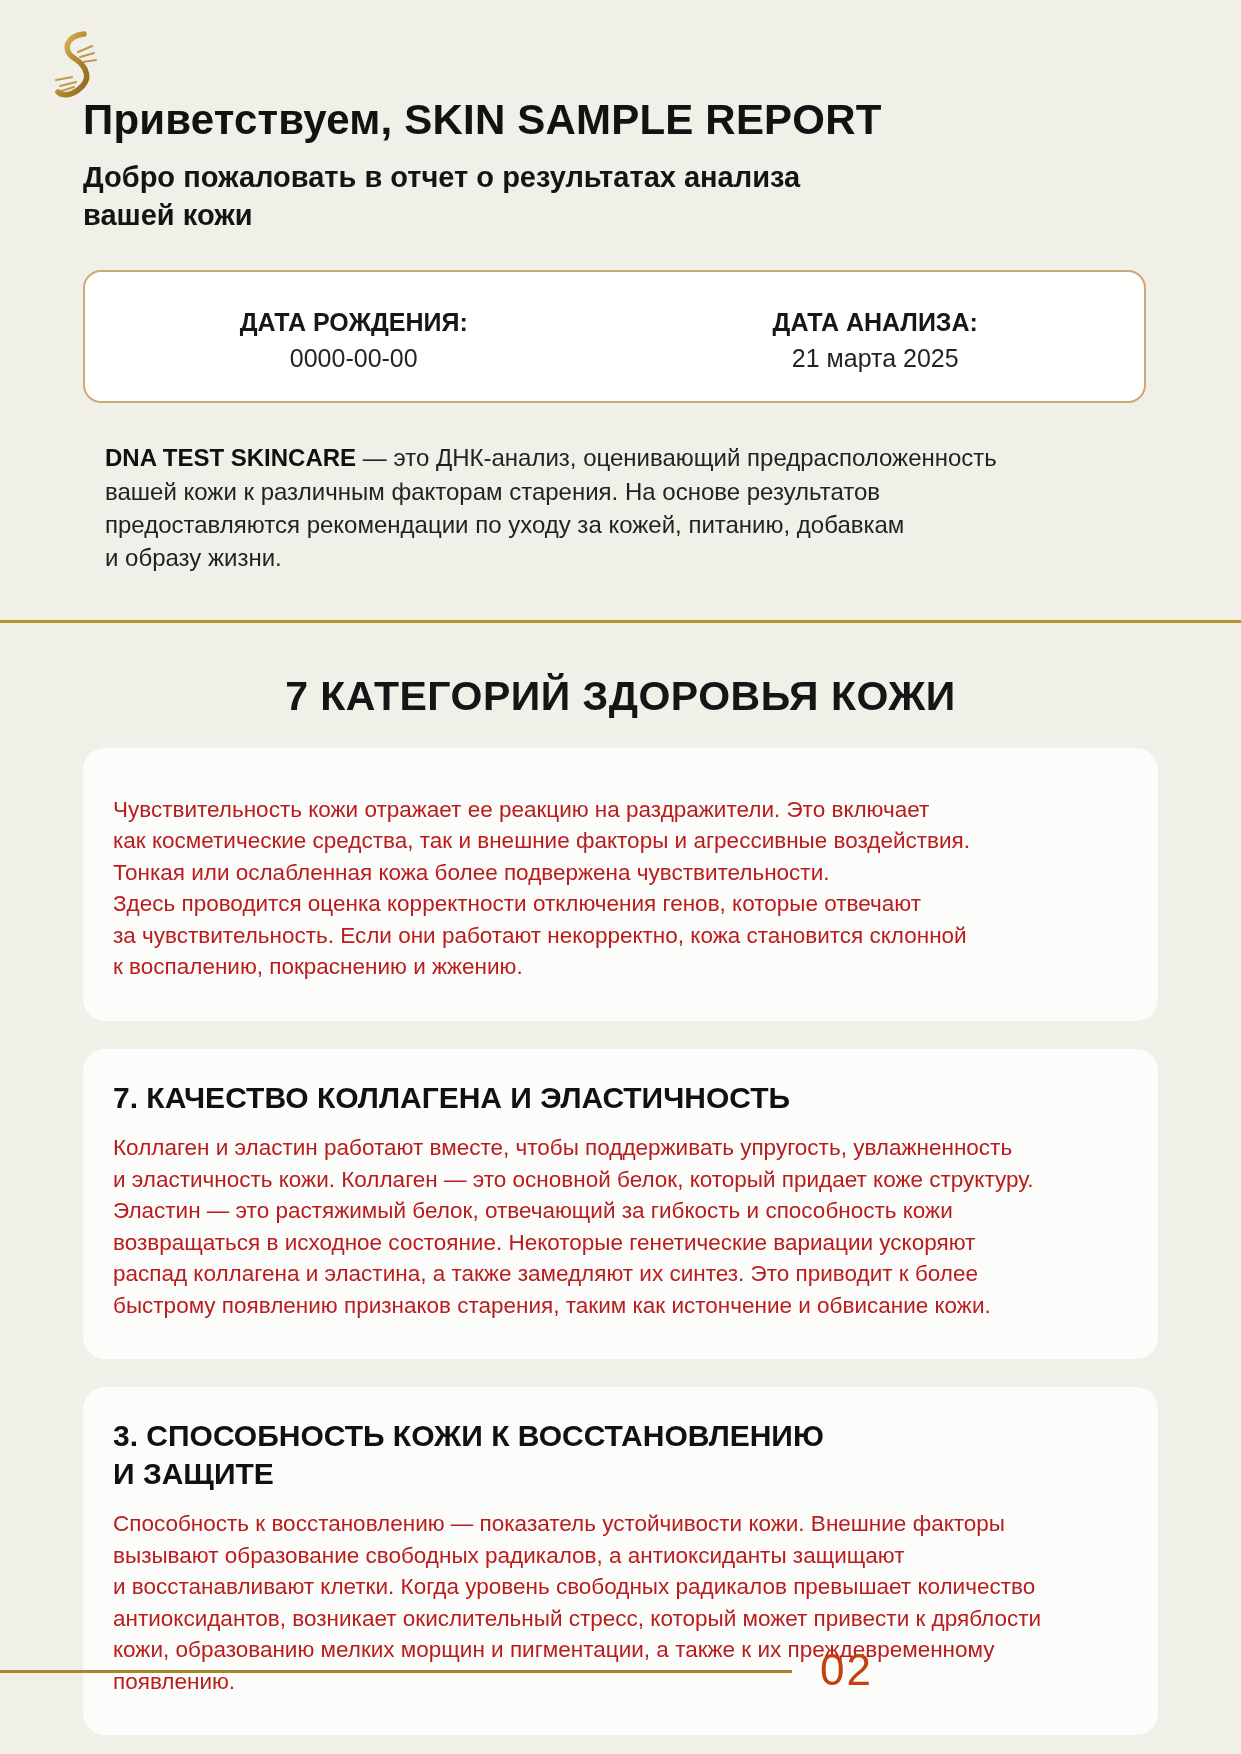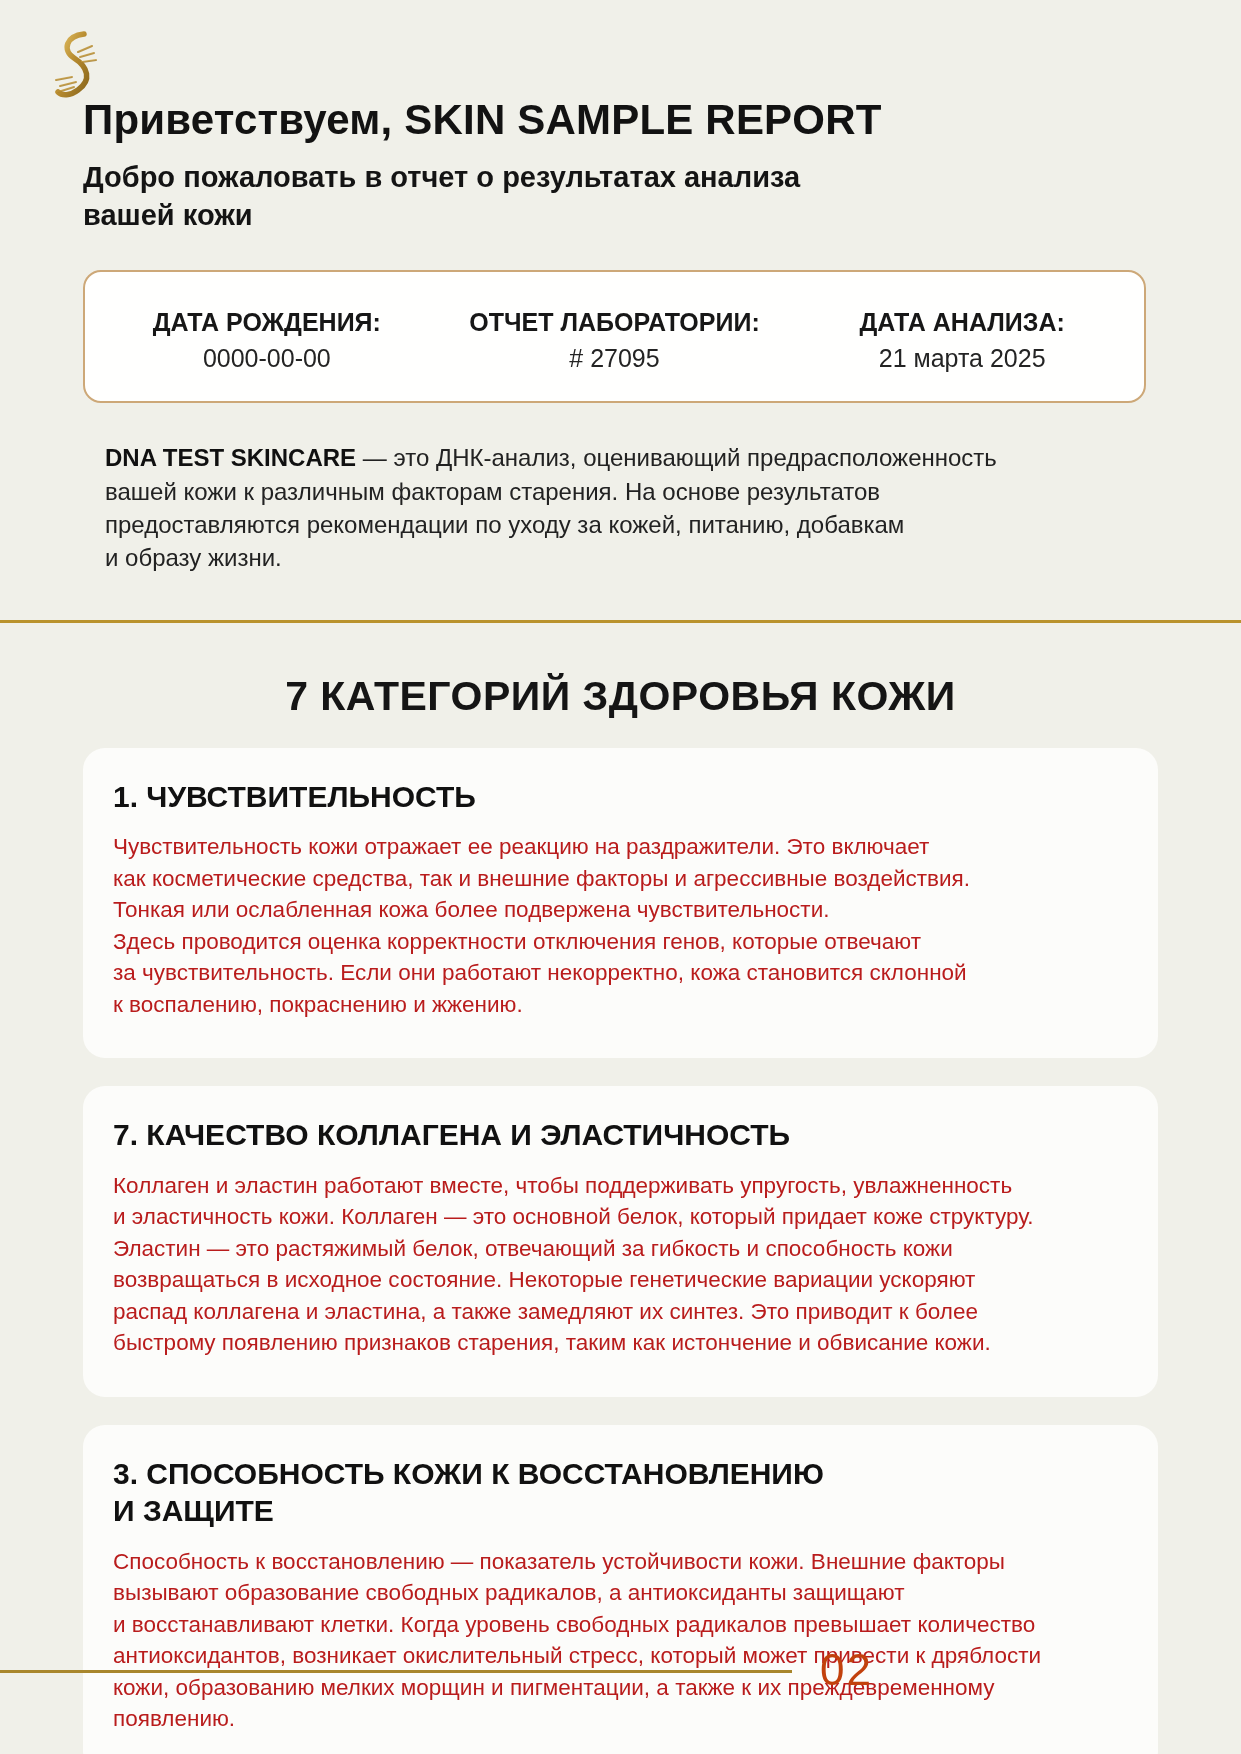--- a/index.html
+++ b/index.html
@@ -112,40 +112,35 @@
 
     <div class="subtitle">Добро пожаловать в отчет о результатах анализа
 вашей кожи</div>
 
     <div class="info-box">
       <div class="info-col">
         <div class="info-label">ДАТА РОЖДЕНИЯ:</div>
         <div class="info-value">0000-00-00</div>
       </div>
       <div class="info-col">
-        <div class="info-label">ОТЧЕТ ЛАБОРАТОРИИ:</div>
-        <div class="info-value"># 27095</div>
-      </div>
-      <div class="info-col">
         <div class="info-label">ДАТА АНАЛИЗА:</div>
         <div class="info-value">21 марта 2025</div>
       </div>
     </div>
 
     <p class="intro"><b>DNA TEST SKINCARE</b><span> — это ДНК-анализ, оценивающий предрасположенность
 вашей кожи к различным факторам старения. На основе результатов
 предоставляются рекомендации по уходу за кожей, питанию, добавкам
 и образу жизни.</span></p>
 
     <hr class="gold-divider">
 
     <div class="section-heading">7 КАТЕГОРИЙ ЗДОРОВЬЯ КОЖИ</div>
 
     <div class="card">
-      <div class="card-title">1. ЧУВСТВИТЕЛЬНОСТЬ</div>
       <div class="card-body">Чувствительность кожи отражает ее реакцию на раздражители. Это включает
 как косметические средства, так и внешние факторы и агрессивные воздействия.
 Тонкая или ослабленная кожа более подвержена чувствительности.
 Здесь проводится оценка корректности отключения генов, которые отвечают
 за чувствительность. Если они работают некорректно, кожа становится склонной
 к воспалению, покраснению и жжению.</div>
     </div>
 
     <div class="card">
       <div class="card-title">7. КАЧЕСТВО КОЛЛАГЕНА И ЭЛАСТИЧНОСТЬ</div>

